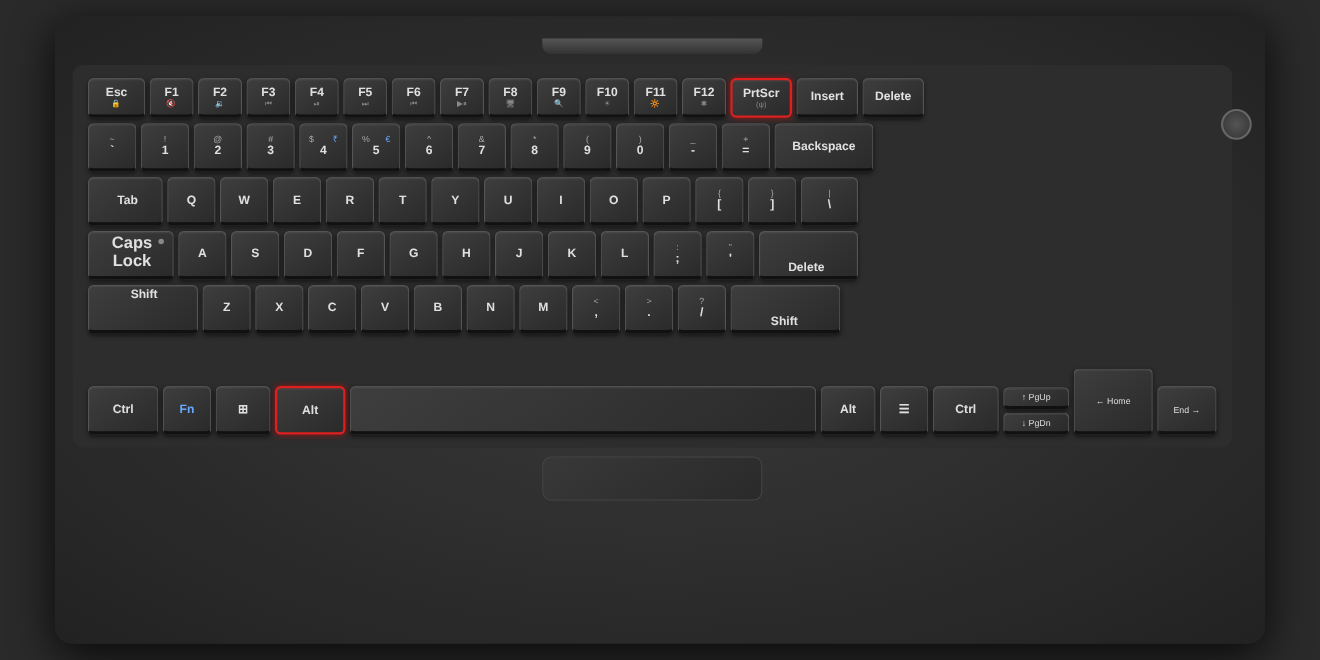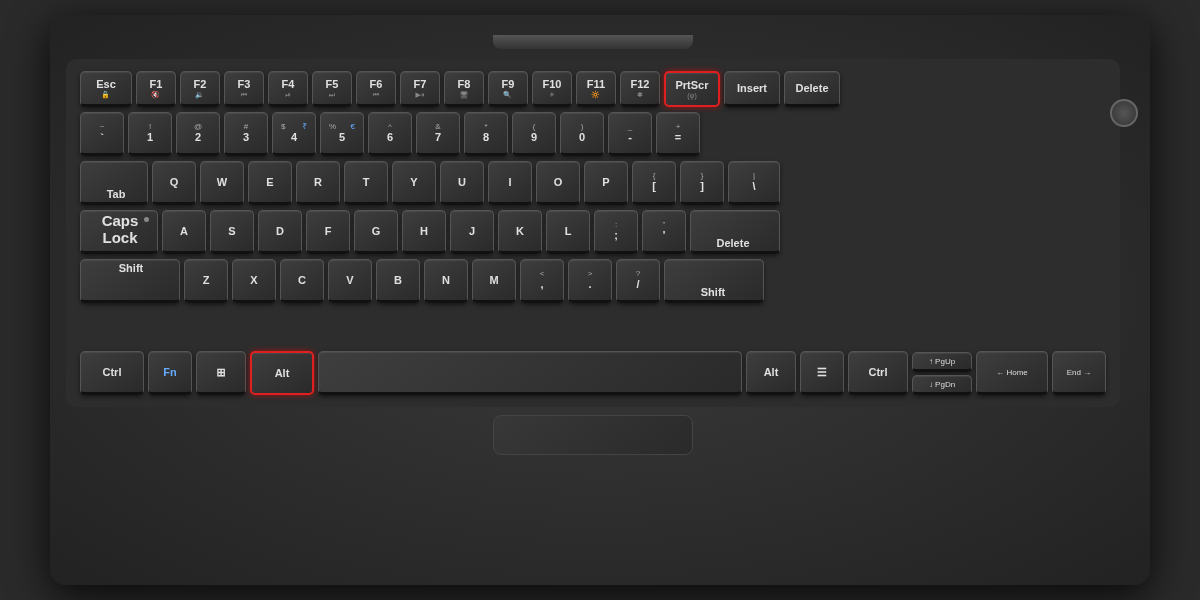--- a/index.html
+++ b/index.html
@@ -106,21 +106,21 @@
     }
 
     .key.highlighted {
       border: 2px solid #e02020;
       box-shadow: 0 0 6px rgba(220,0,0,0.6), inset 0 1px 1px rgba(255,255,255,0.08);
     }
 
     
     .key-esc { width: 52px; }
     .key-backspace { width: 90px; font-size: 9px; }
-    .key-tab { width: 68px; justify-content: flex-end; padding-left: 8px; }
+    .key-tab { width: 68px; justify-content: center; padding-left: 8px; }
     .key-backslash { width: 52px; }
     .key-capslock { width: 78px; justify-content: flex-start; padding-left: 6px; }
     .key-enter { width: 90px; justify-content: flex-end; padding-right: 8px; }
     .key-lshift { width: 100px; justify-content: flex-start; padding-left: 6px; }
     .key-rshift { width: 100px; justify-content: flex-end; padding-right: 6px; }
     .key-ctrl { width: 64px; }
     .key-fn { width: 38px; }
     .key-win { width: 50px; }
     .key-lalt { width: 64px; }
     .key-space { flex: 1; min-width: 280px; }
@@ -288,20 +288,23 @@
           <span class="main-label">0</span>
         </div>
         <div class="key">
           <span class="top-label">_</span>
           <span class="main-label">-</span>
         </div>
         <div class="key">
           <span class="top-label">+</span>
           <span class="main-label">=</span>
         </div>
+        <div class="key key-backspace">
+          <span class="main-label">Backspace</span>
+        </div>
       </div>
 
       <div class="kb-row">
         <div class="key key-tab">
           <span class="main-label">Tab</span>
         </div>
         <div class="key">
             <span class="main-label">Q</span>
           </div>
         <div class="key">
@@ -463,21 +466,21 @@
               <div class="key" style="height:20px;min-width:60px;font-size:8px;">
                 <span>↑ PgUp</span>
               </div>
               <div class="key" style="height:20px;min-width:60px;font-size:8px;">
                 <span>↓ PgDn</span>
               </div>
             </div>
           </div>
         </div>
         <div style="display:flex;flex-direction:column;gap:3px;">
-          <div class="key" style="height:44px;min-width:72px;font-size:8px;">
+          <div class="key" style="height:60px;min-width:72px;font-size:8px;">
             <span>← Home</span>
           </div>
         </div>
         <div style="display:flex;flex-direction:column;gap:3px;">
           <div class="key" style="height:44px;min-width:54px;font-size:8px;">
             <span>End →</span>
           </div>
         </div>
       </div>
 

